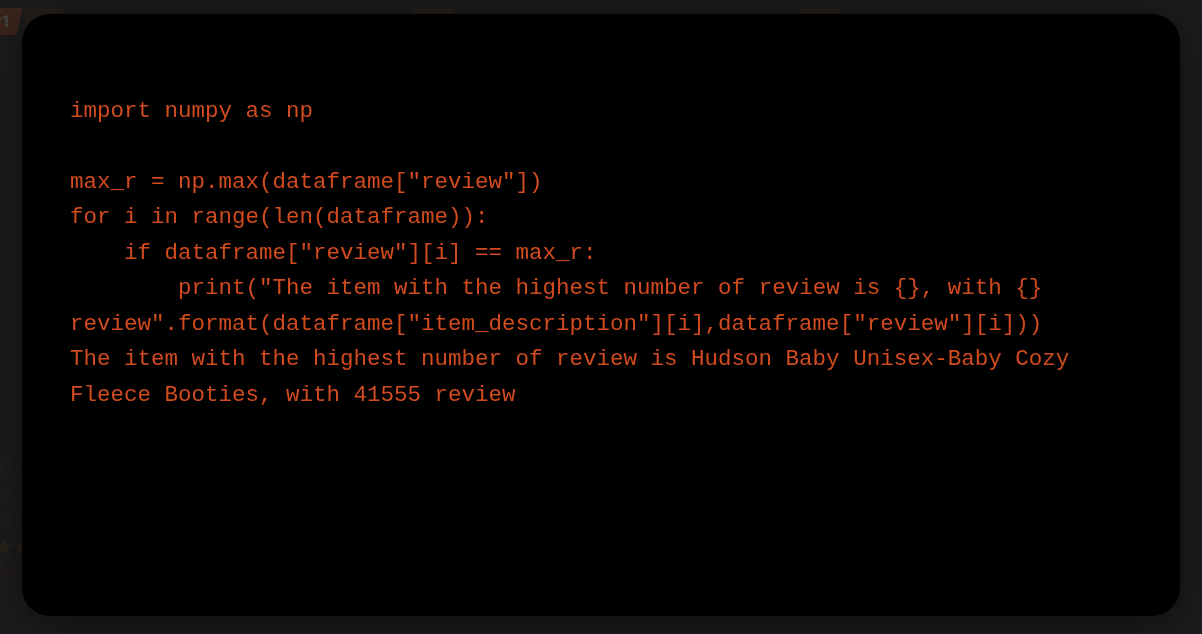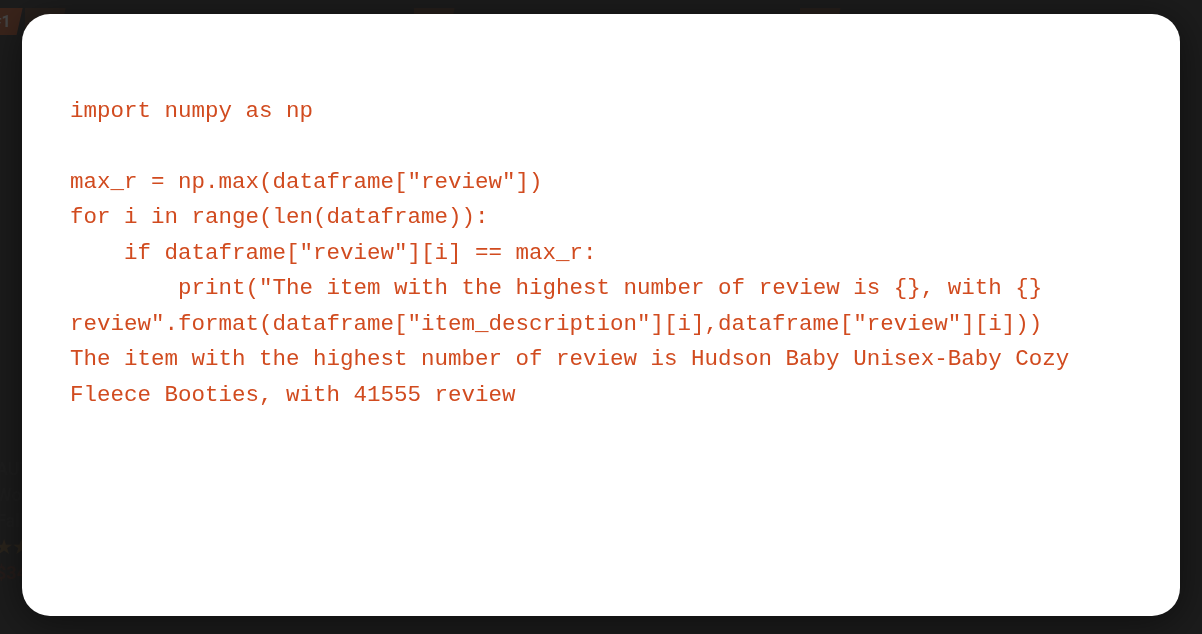--- a/index.html
+++ b/index.html
@@ -75,21 +75,21 @@
   }
   .price { color:#b12704; font-weight:700; }
 
   
   .card {
     position: absolute;
     top: 14px;
     left: 22px;
     right: 22px;
     bottom: 18px;
-    background: #ffffff;
+    background: #000000;
     border-radius: 28px;
     box-shadow: 0 6px 40px rgba(0,0,0,.5);
     box-sizing: border-box;
     padding: 44px 48px 40px 48px;
     z-index: 5;
   }
   .cell {
     font-family: ui-monospace, SFMono-Regular, Menlo, Consolas, "Courier New", monospace;
     font-size: 22.5px;
     line-height: 1.58;

